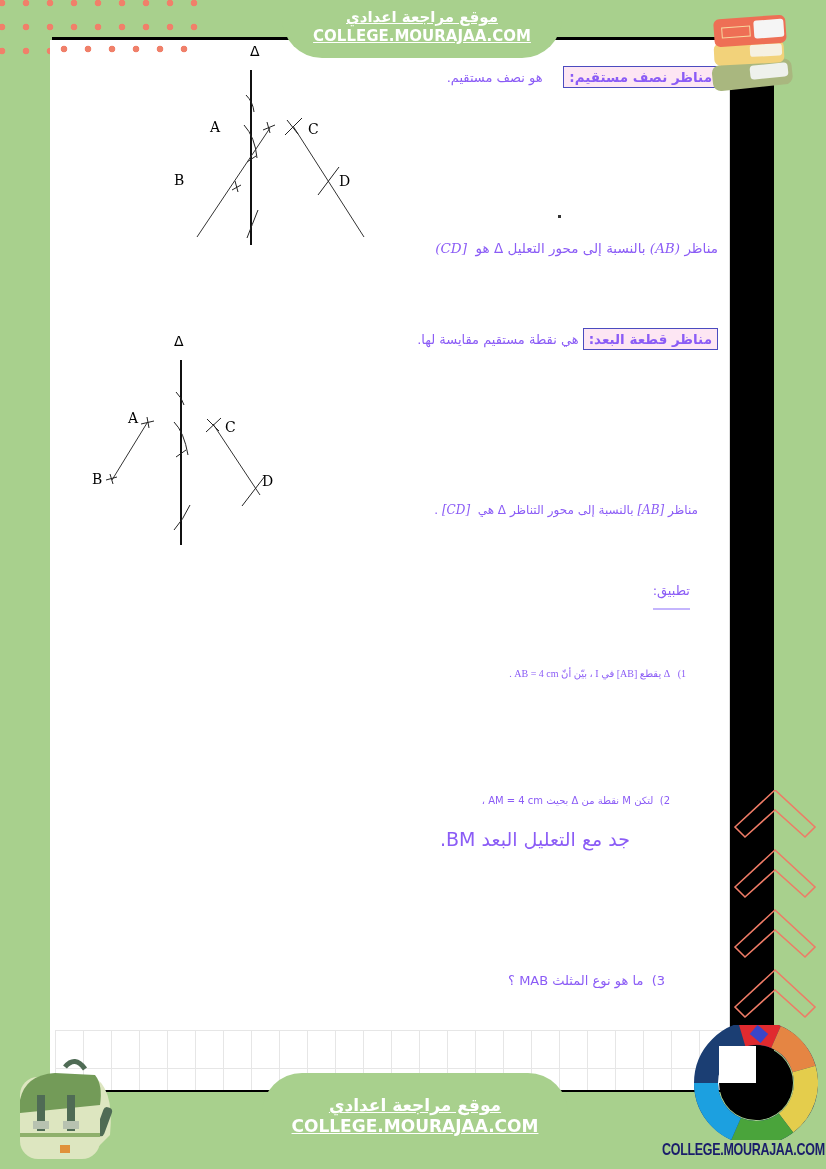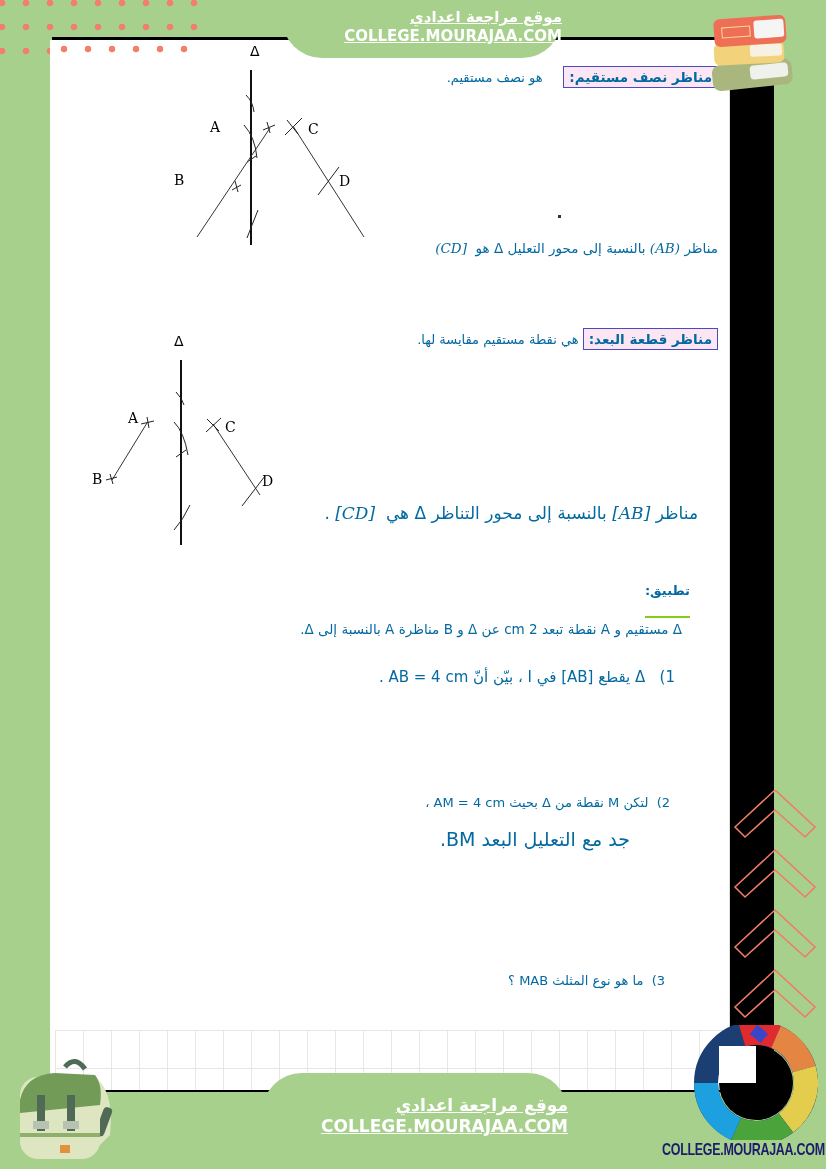--- a/index.html
+++ b/index.html
@@ -37,32 +37,32 @@
   .green-right { position:absolute; left: 775px; top: 0; width: 51px; height: 1169px; background:#a8d08d; }
   .green-left { position:absolute; left: 0; top: 0; width: 50px; height: 1169px; background:#a8d08d; }
   .green-bottom { position:absolute; left:0; top:1090px; width:826px; height:79px; background:#a8d08d; }
   .banner {
     position: absolute; background: #a8d08d; color: #fff; text-align: center;
     font-family: "DejaVu Sans", sans-serif; font-weight: bold;
     text-decoration: underline; line-height: 1.25;
   }
   .banner-top { left: 282px; top: 0; width: 280px; height: 58px; border-radius: 0 0 40px 40px; font-size: 15px; padding-top: 8px; box-sizing: border-box; }
   .banner-bottom { left: 262px; top: 1073px; width: 306px; height: 96px; border-radius: 40px 40px 0 0; font-size: 17px; padding-top: 22px; box-sizing: border-box; }
-  .banner span { display: block; text-align: right; }
+  .banner span { display: block; }
 
   .ar {
     position: absolute; direction: rtl; text-align: right;
-    font-family: "DejaVu Sans", sans-serif; font-size: 13px; color: #0369a1; white-space: nowrap;
+    font-family: "DejaVu Sans", sans-serif; font-size: 13px; color: #8b5cf6; white-space: nowrap;
   }
   .math { font-family: "DejaVu Serif", serif; font-style: italic; text-align: right; }
   .defbox {
     display: inline-block; background: #fde6f3; border: 1.5px solid #4b4bbf;
     padding: 2px 5px; font-weight: bold; font-size: 13.5px;
   }
-  .tatbiq { border-bottom: 2px solid #84cc16; padding-bottom: 18px; font-weight: bold; }
+  .tatbiq { border-bottom: 2px solid #c4b5fd; padding-bottom: 10px; font-weight: normal; }
 
   .fig { position: absolute; }
   .deco { position: absolute; }
   .footer-url {
     position: absolute; left: 662px; top: 1143px; width: 160px; text-align: center;
     font-family: "Liberation Sans", sans-serif; font-weight: bold; font-size: 12.5px;
     color: #1a1d6b; letter-spacing: -0.3px; transform: scaleY(1.35);
   }
 </style>
 </head>
@@ -129,40 +129,39 @@
     <path d="M26 150 L37 147 M30 144 L33 154" stroke="#222"></path>
     <text x="48" y="93" font-family="DejaVu Serif, serif" font-size="14">A</text>
     <text x="12" y="154" font-family="DejaVu Serif, serif" font-size="14">B</text>
     <line x1="133" y1="94" x2="180" y2="165" stroke="#333" stroke-width="1"></line>
     <path d="M126 102 L141 88 M127 89 L139 101" stroke="#222"></path>
     <path d="M162 176 L185 146" stroke="#222"></path>
     <text x="145" y="102" font-family="DejaVu Serif, serif" font-size="14">C</text>
     <text x="182" y="156" font-family="DejaVu Serif, serif" font-size="14">D</text>
   </svg>
 
-  <div class="ar" style="right:32px; top:463px; font-size:17px;">
+  <div class="ar" style="right:32px; top:463px; font-size:12px;">
     <span>مناظر</span>
     <span class="math">[AB]</span>
     <span>بالنسبة إلى محور التناظر Δ هي</span>
     &nbsp;<span class="math">[CD]</span>
     <span>.</span>
   </div>
 
   <div class="ar" style="right:40px; top:543px;">
     <span class="tatbiq">تطبيق:</span>
   </div>
 
-  <div class="ar" style="right:48px; top:581px; font-size:13.5px;">Δ مستقيم و A نقطة تبعد 2 cm عن Δ و B مناظرة A بالنسبة إلى Δ.</div>
-
-  <div class="ar" style="right:55px; top:628px; font-size:15px;">
+
+  <div class="ar" style="right:44px; top:628px; font-size:10px;font-family:Liberation Serif, serif;">
     <span>1)</span>&nbsp;&nbsp;
     <span>Δ يقطع [AB] في I ، بيّن أنّ AB = 4 cm .</span>
   </div>
 
-  <div class="ar" style="right:60px; top:755px; font-size:13px;">
+  <div class="ar" style="right:60px; top:755px; font-size:10px;">
     <span>2)</span>&nbsp;
     <span>لتكن M نقطة من Δ بحيث AM = 4 cm ،</span>
   </div>
   <div class="ar" style="right:100px; top:788px; font-size:19px;">جد مع التعليل البعد BM.</div>
 
   <div class="ar" style="right:65px; top:933px; font-size:13px;">
     <span>3)</span>&nbsp;
     <span>ما هو نوع المثلث MAB ؟</span>
   </div>
 </div>

